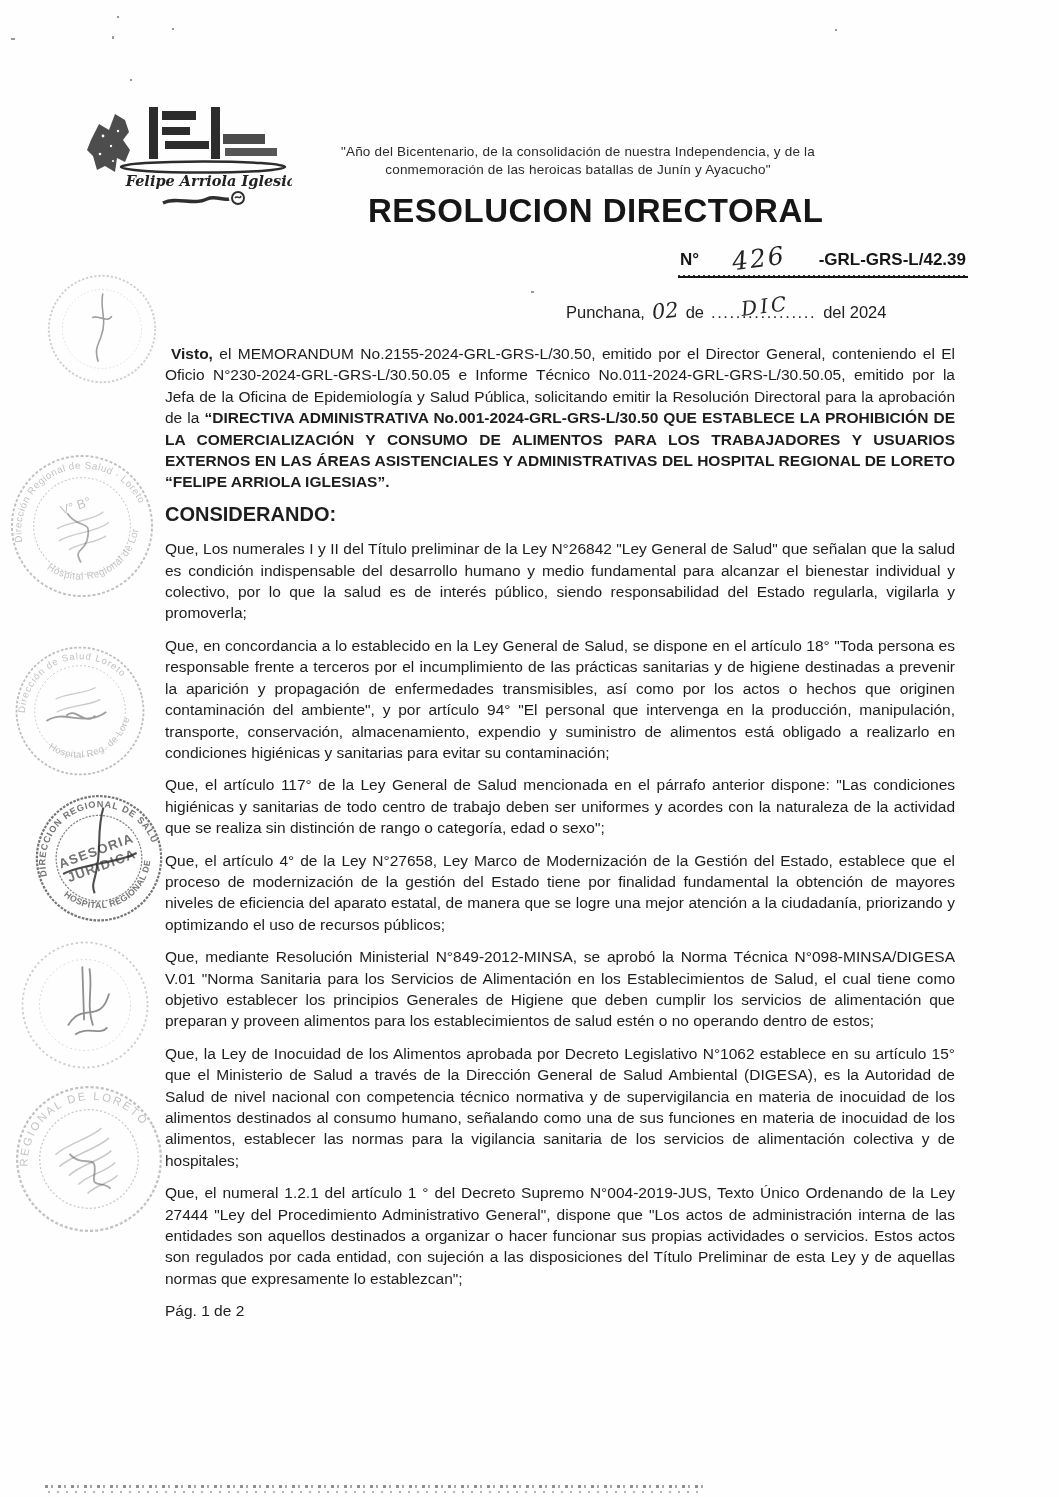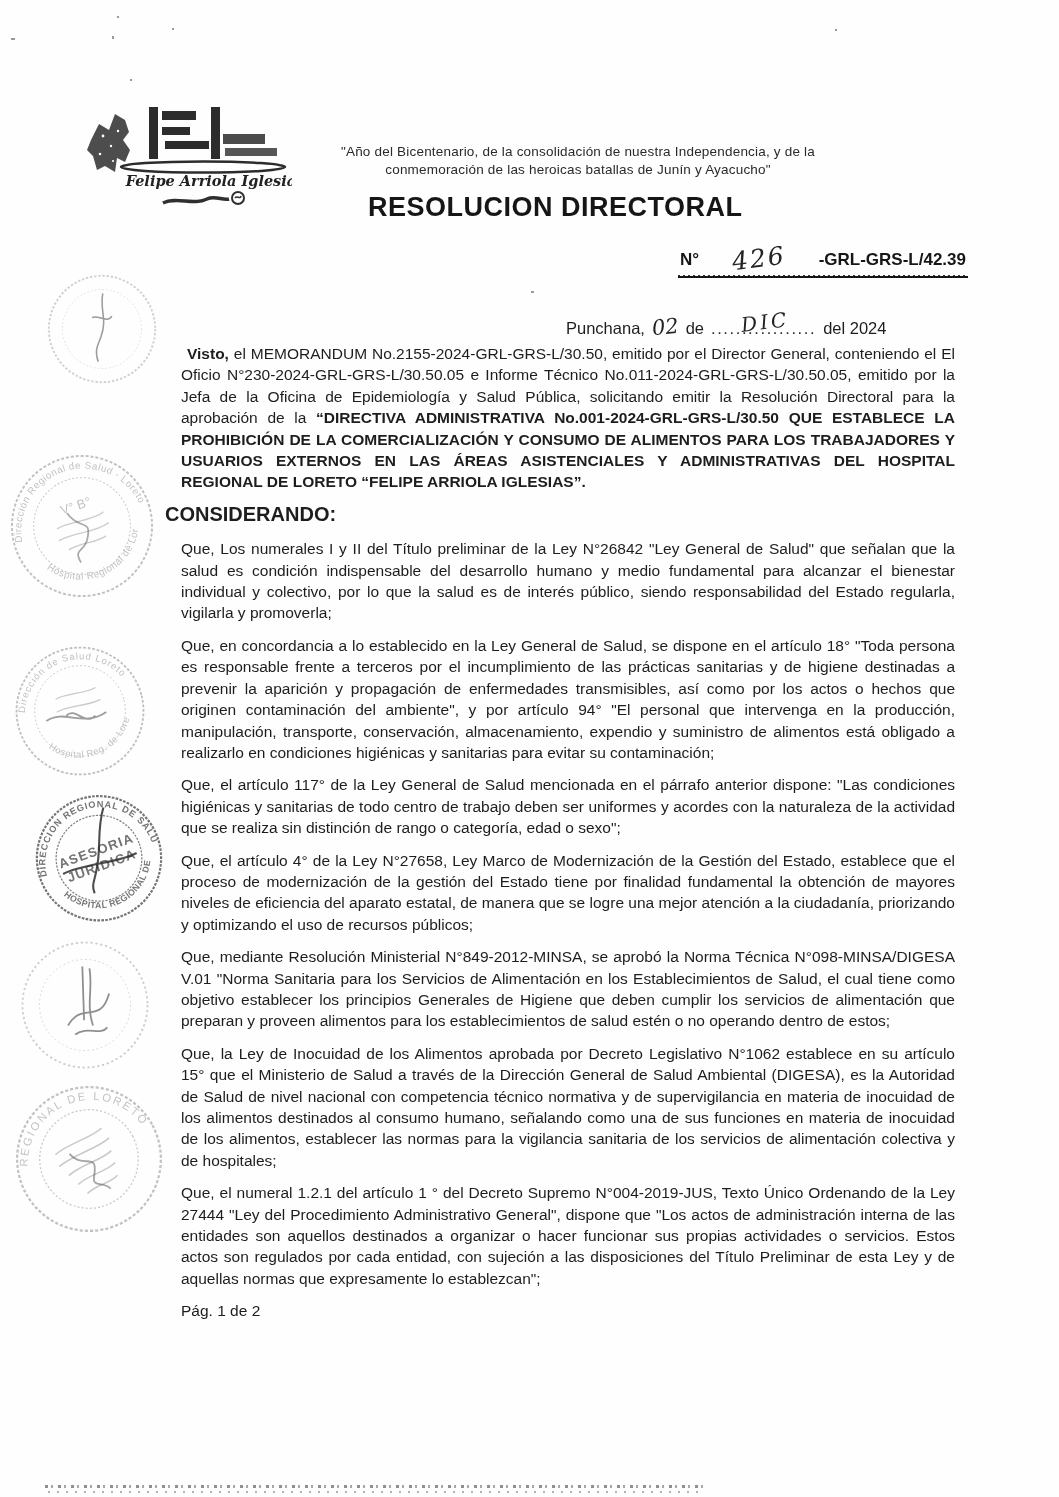--- a/index.html
+++ b/index.html
@@ -14,51 +14,51 @@
   }
   
   .logo{position:absolute;left:85px;top:106px;width:207px;height:108px;}
   .quote{
     position:absolute;left:302px;top:143px;width:552px;
     font-size:13.5px;line-height:17.5px;text-align:center;color:#2a2a2a;
     letter-spacing:0.2px;
   }
   .title{
     position:absolute;left:368px;top:192px;
-    font-size:27px;font-weight:bold;letter-spacing:0.5px;color:#161616;
+    font-size:33px;font-weight:bold;letter-spacing:0.5px;color:#161616;
     white-space:nowrap;
   }
   .number-line{
     position:absolute;left:678px;top:242px;width:286px;
     display:flex;align-items:baseline;justify-content:space-between;
     font-size:17px;font-weight:bold;color:#161616;
     border-bottom:2px solid #141414;
     padding:0 2px 5px 2px;
     background:repeating-linear-gradient(90deg,#3a3a3a 0 2px,transparent 2px 5px) bottom/100% 1px no-repeat;
   }
   .hand{
     font-family:"DejaVu Serif", serif;font-style:italic;font-weight:normal;
     color:#232323;display:inline-block;
   }
   .hand-num{font-size:25px;transform:rotate(-7deg);letter-spacing:2px;position:relative;top:2px;}
   .dateline{
     position:absolute;left:566px;top:299px;width:398px;
     display:flex;align-items:baseline;gap:7px;
-    font-size:16.5px;color:#1e1e1e;margin-top:16px;
+    font-size:16.5px;color:#1e1e1e;
   }
   .hand-day{font-size:21px;transform:rotate(-6deg);}
   .dots-wrap{position:relative;display:inline-block;}
   .dots{letter-spacing:1.6px;color:#2c2c2c;}
   .hand-month{position:absolute;left:30px;top:-9px;font-size:20px;transform:rotate(-7deg);letter-spacing:3px;}
   
   .bodytext{
     position:absolute;left:165px;top:343px;width:790px;
     font-size:15.5px;line-height:21.4px;text-align:justify;color:#1d1d1d;
   }
-  .bodytext p{margin:0 0 11px 16px;}
+  .bodytext p{margin:0 0 11px 0;}
   .visto-p{text-indent:6px;}
   .heading{font-weight:bold;font-size:20px;margin:6px 0 13px 0 !important;}
   .pagenum{margin-top:7px !important;text-align:left;}
   
   .stamp{position:absolute;}
   
   .speck{position:absolute;background:#555;opacity:.6;}
   .bottom-noise1{
     position:absolute;left:45px;top:1485px;width:658px;height:3px;opacity:.75;
     background:repeating-linear-gradient(90deg,#6a6a6a 0 3px,transparent 3px 6px,#8a8a8a 6px 8px,transparent 8px 13px);

